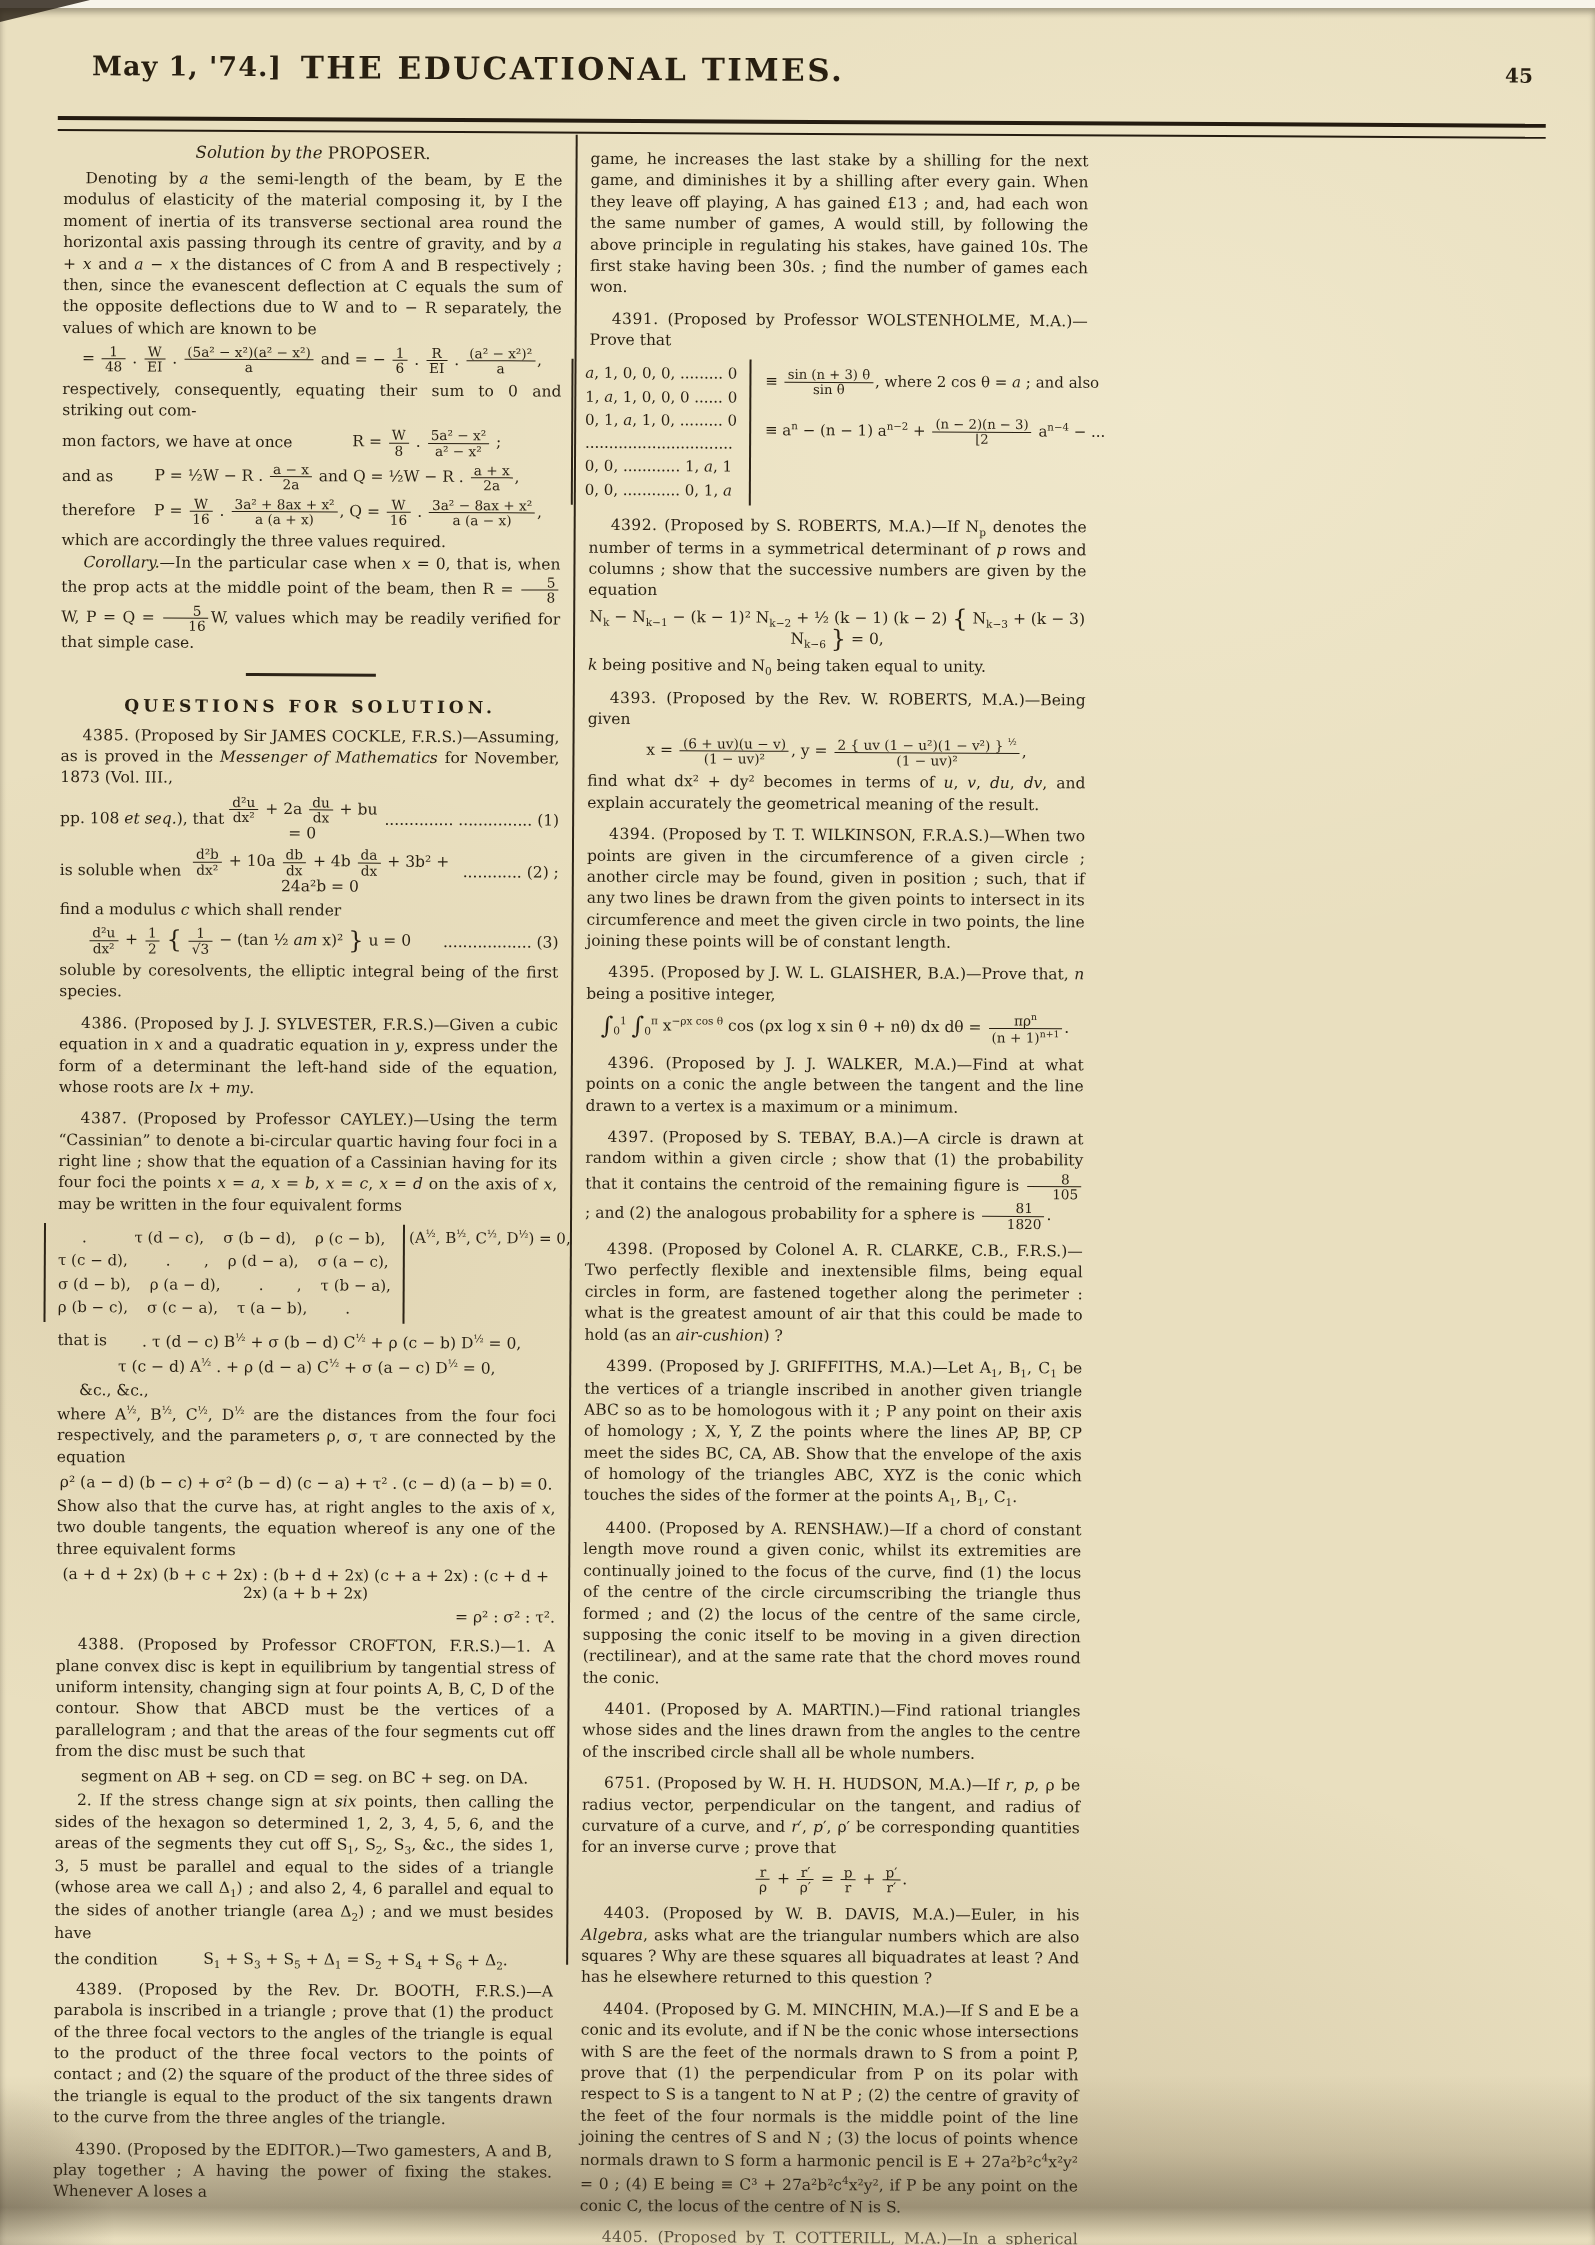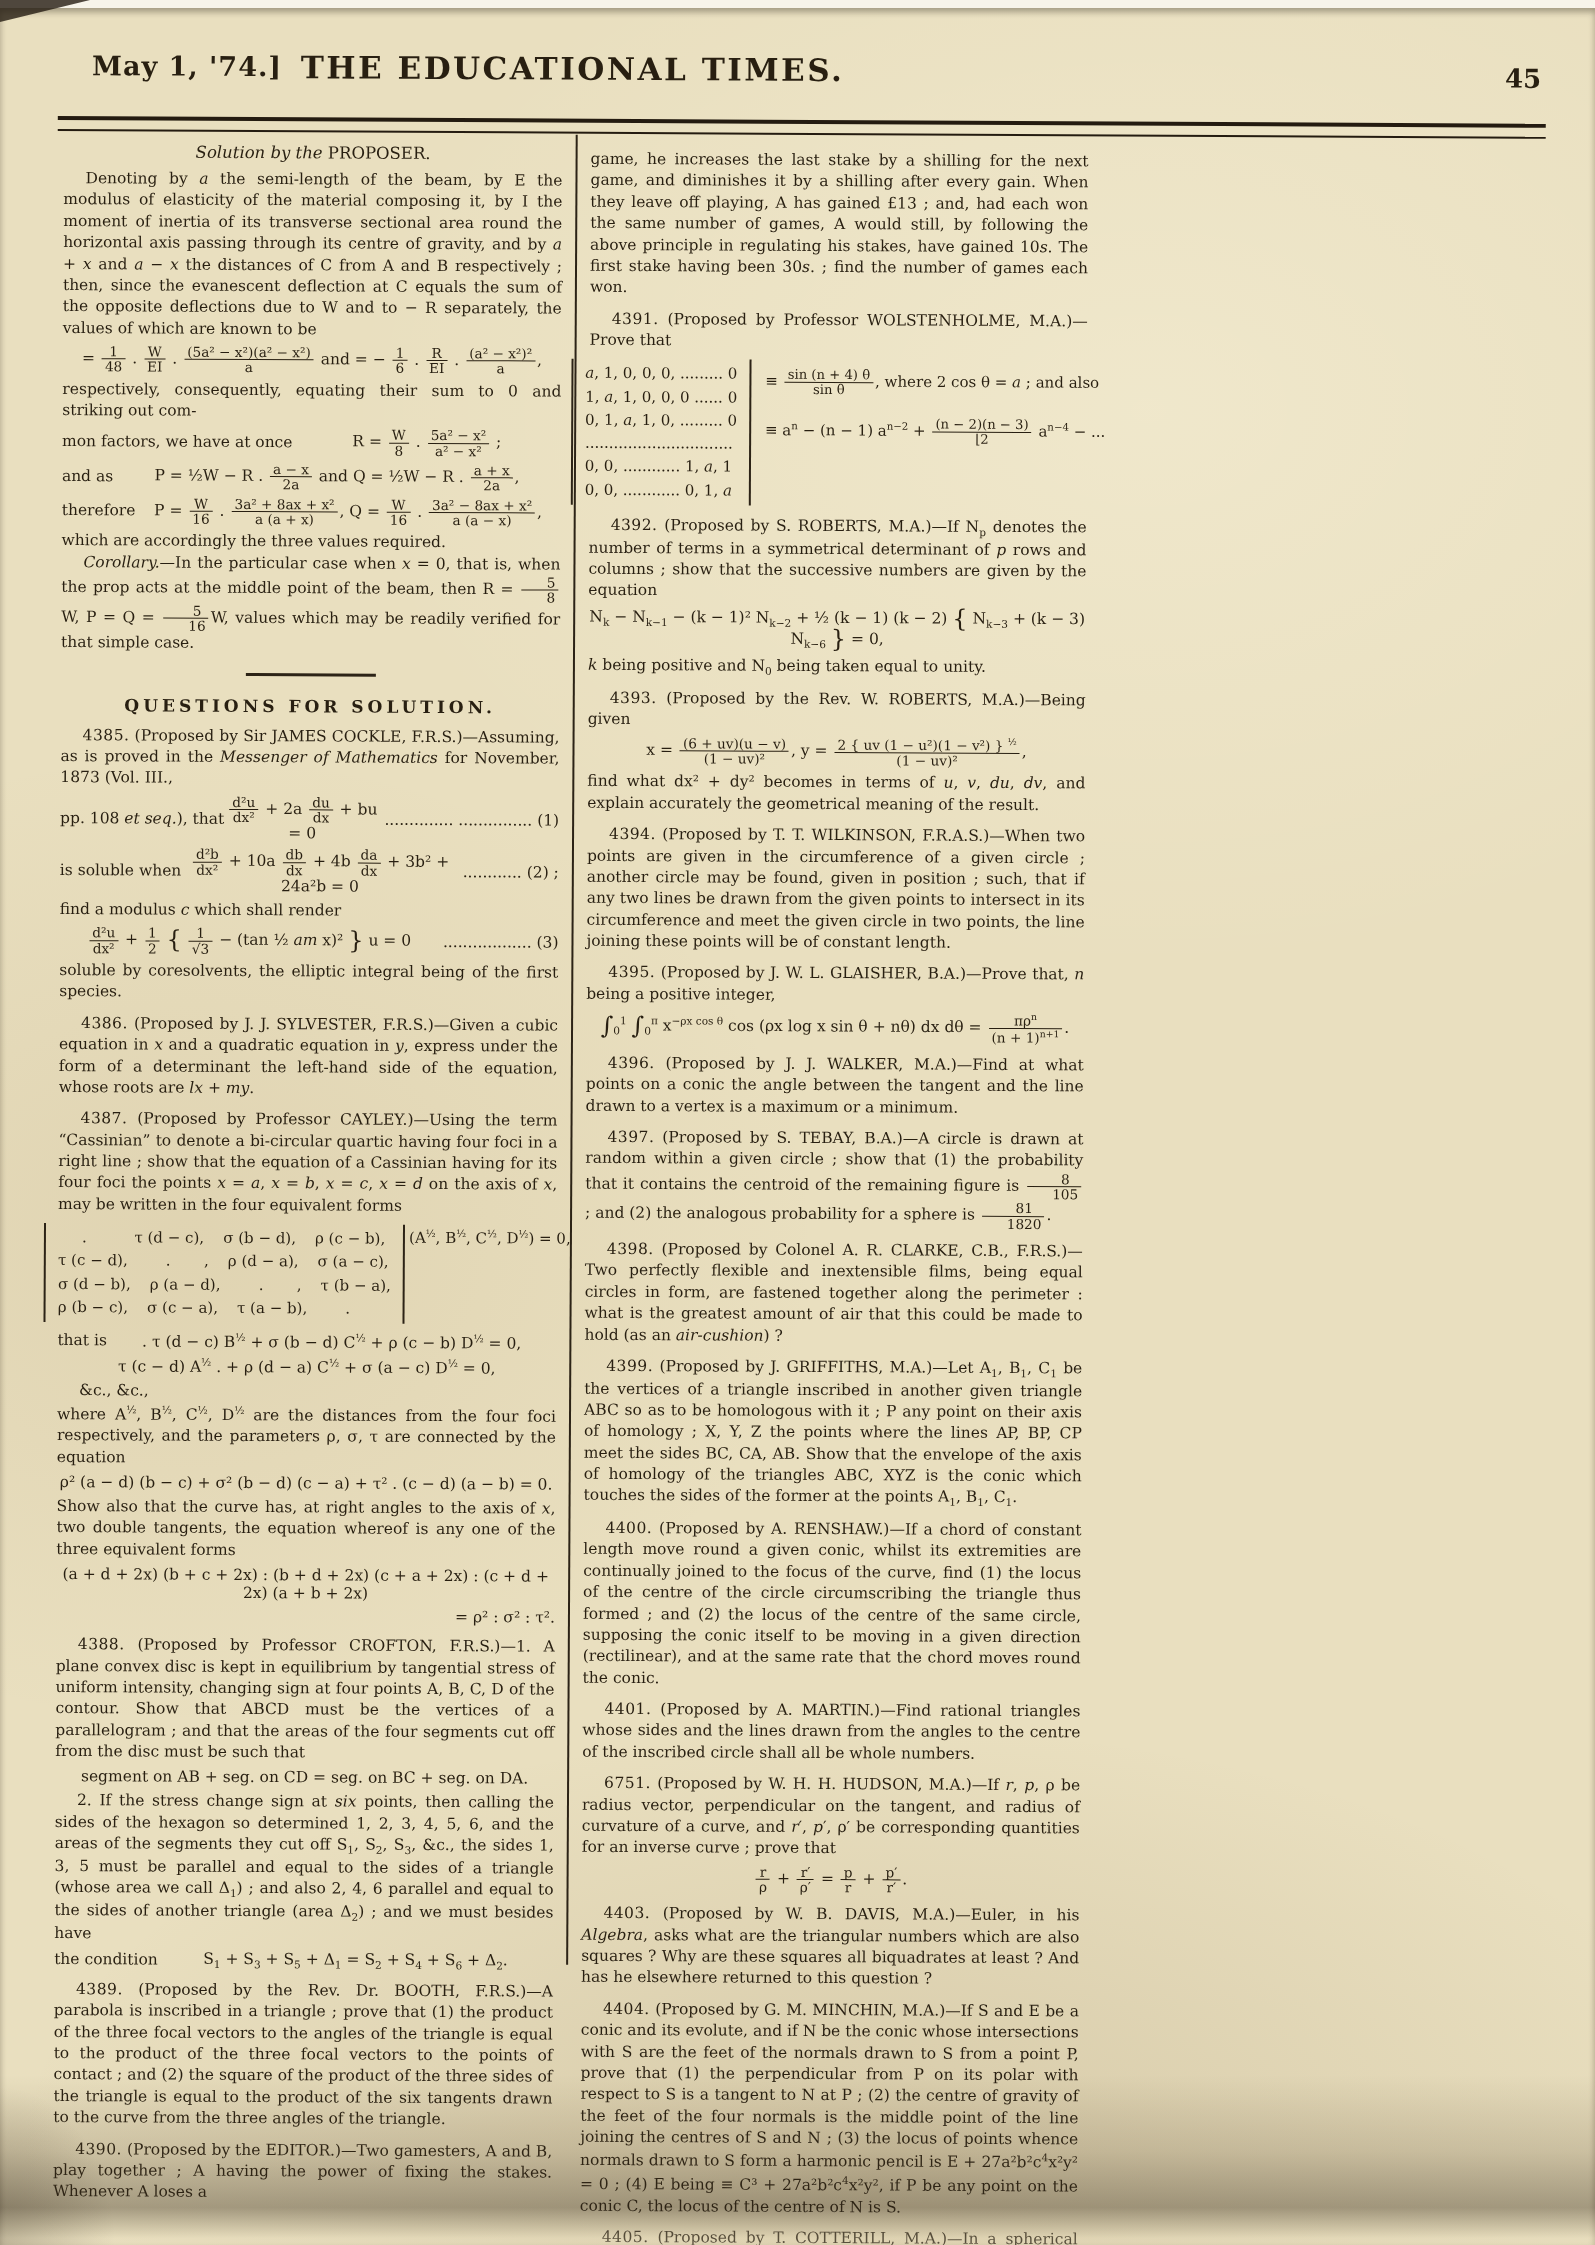--- a/index.html
+++ b/index.html
@@ -19,21 +19,21 @@
     box-shadow:inset 0 4px 6px rgba(30,22,12,0.35);
   }
   .corner-tl{position:absolute;top:0;left:0;width:90px;height:22px;background:#241c12;clip-path:polygon(0 0,100% 0,0 100%);opacity:.8}
   .corner-bl{position:absolute;left:0;bottom:0;width:160px;height:220px;background:radial-gradient(160px 220px at 0% 100%, rgba(45,34,20,0.30), transparent 72%)}
   .bottom-shadow{position:absolute;left:0;right:0;bottom:0;height:170px;
     background:linear-gradient(to bottom, rgba(0,0,0,0) 0%, rgba(80,64,40,0.18) 45%, rgba(55,44,28,0.38) 78%, rgba(233,223,191,0.25) 96%);}
   .content{position:absolute;inset:0;transform:rotate(0.3deg);transform-origin:60px 80px}
 
   .hdr-date{position:absolute;left:92px;top:50px;font-size:27px;font-weight:bold;letter-spacing:1px}
   .hdr-title{position:absolute;left:60px;top:48px;width:1025px;text-align:center;font-size:31px;font-weight:bold;letter-spacing:2.5px}
-  .hdr-page{position:absolute;left:1505px;top:56px;font-size:26px;font-weight:bold}
+  .hdr-page{position:absolute;left:1505px;top:56px;font-size:20px;font-weight:bold}
   .rule2{position:absolute;left:58px;top:116px;width:1488px;height:9px;border-top:4px solid #241b10;border-bottom:2px solid #241b10}
   .divider{position:absolute;left:576px;top:132px;height:1830px;width:2px;background:#2c2316}
 
   .col-left{position:absolute;left:64px;top:142px;width:499px}
   .col-right{position:absolute;left:591px;top:146px;width:498px}
 
   .sol-head{text-align:center;font-size:16.5px;margin-bottom:7px}
   .q-head{text-align:center;font-weight:bold;letter-spacing:4px;font-size:17px;margin:20px 0 10px}
 
   .para{font-size:15.5px;line-height:1.38;text-align:justify}
@@ -174,21 +174,21 @@
   <div class="col-right">
     <div>
         <div class="para">game, he increases the last stake by a shilling for the next game, and diminishes it by a shilling after every gain.  When they leave off playing, A has gained £13 ; and, had each won the same number of games, A would still, by following the above principle in regulating his stakes, have gained 10<i>s</i>.  The first stake having been 30<i>s</i>. ; find the number of games each won.</div>
       </div>
     <div>
         <div class="question">
           <div class="para qfirst"><b class="qnum">4391.</b>  (Proposed by Professor WOLSTENHOLME, M.A.)—Prove that</div>
           <div class="matwrap">
             <span class="det"><span class="detrow"><i>a</i>, 1, 0, 0, 0, ......... 0</span><span class="detrow">1, <i>a</i>, 1, 0, 0, 0 ...... 0</span><span class="detrow">0, 1, <i>a</i>, 1, 0, ......... 0</span><span class="detrow">...............................</span><span class="detrow">0, 0, ............ 1, <i>a</i>, 1</span><span class="detrow">0, 0, ............ 0, 1, <i>a</i></span></span>
             <span class="detright">
-              <span class="detrline">≡ <span class="fr"><span class="n">sin (n + 4) θ</span><span class="d">sin θ</span></span>, where 2 cos θ = <i>a</i> ; and also</span>
+              <span class="detrline">≡ <span class="fr"><span class="n">sin (n + 3) θ</span><span class="d">sin θ</span></span>, where 2 cos θ = <i>a</i> ; and also</span>
               <span class="detrline">≡ a<sup>n</sup> − (n − 1) a<sup>n−2</sup> + <span class="fr"><span class="n">(n − 2)(n − 3)</span><span class="d">⌊2</span></span> a<sup>n−4</sup> − ...</span>
             </span>
           </div>
         </div>
         <div class="question">
           <div class="para qfirst"><b class="qnum">4392.</b>  (Proposed by S. ROBERTS, M.A.)—If N<sub>p</sub> denotes the number of terms in a symmetrical determinant of <i>p</i> rows and columns ; show that the successive numbers are given by the equation</div>
           <div class="mline">
             <span class="mx">N<sub>k</sub> − N<sub>k−1</sub> − (k − 1)² N<sub>k−2</sub> + ½ (k − 1) (k − 2) <span class="big">{</span> N<sub>k−3</sub> + (k − 3) N<sub>k−6</sub> <span class="big">}</span> = 0,</span>
           </div>
           <div class="para"><i>k</i> being positive and N<sub>0</sub> being taken equal to unity.</div>

